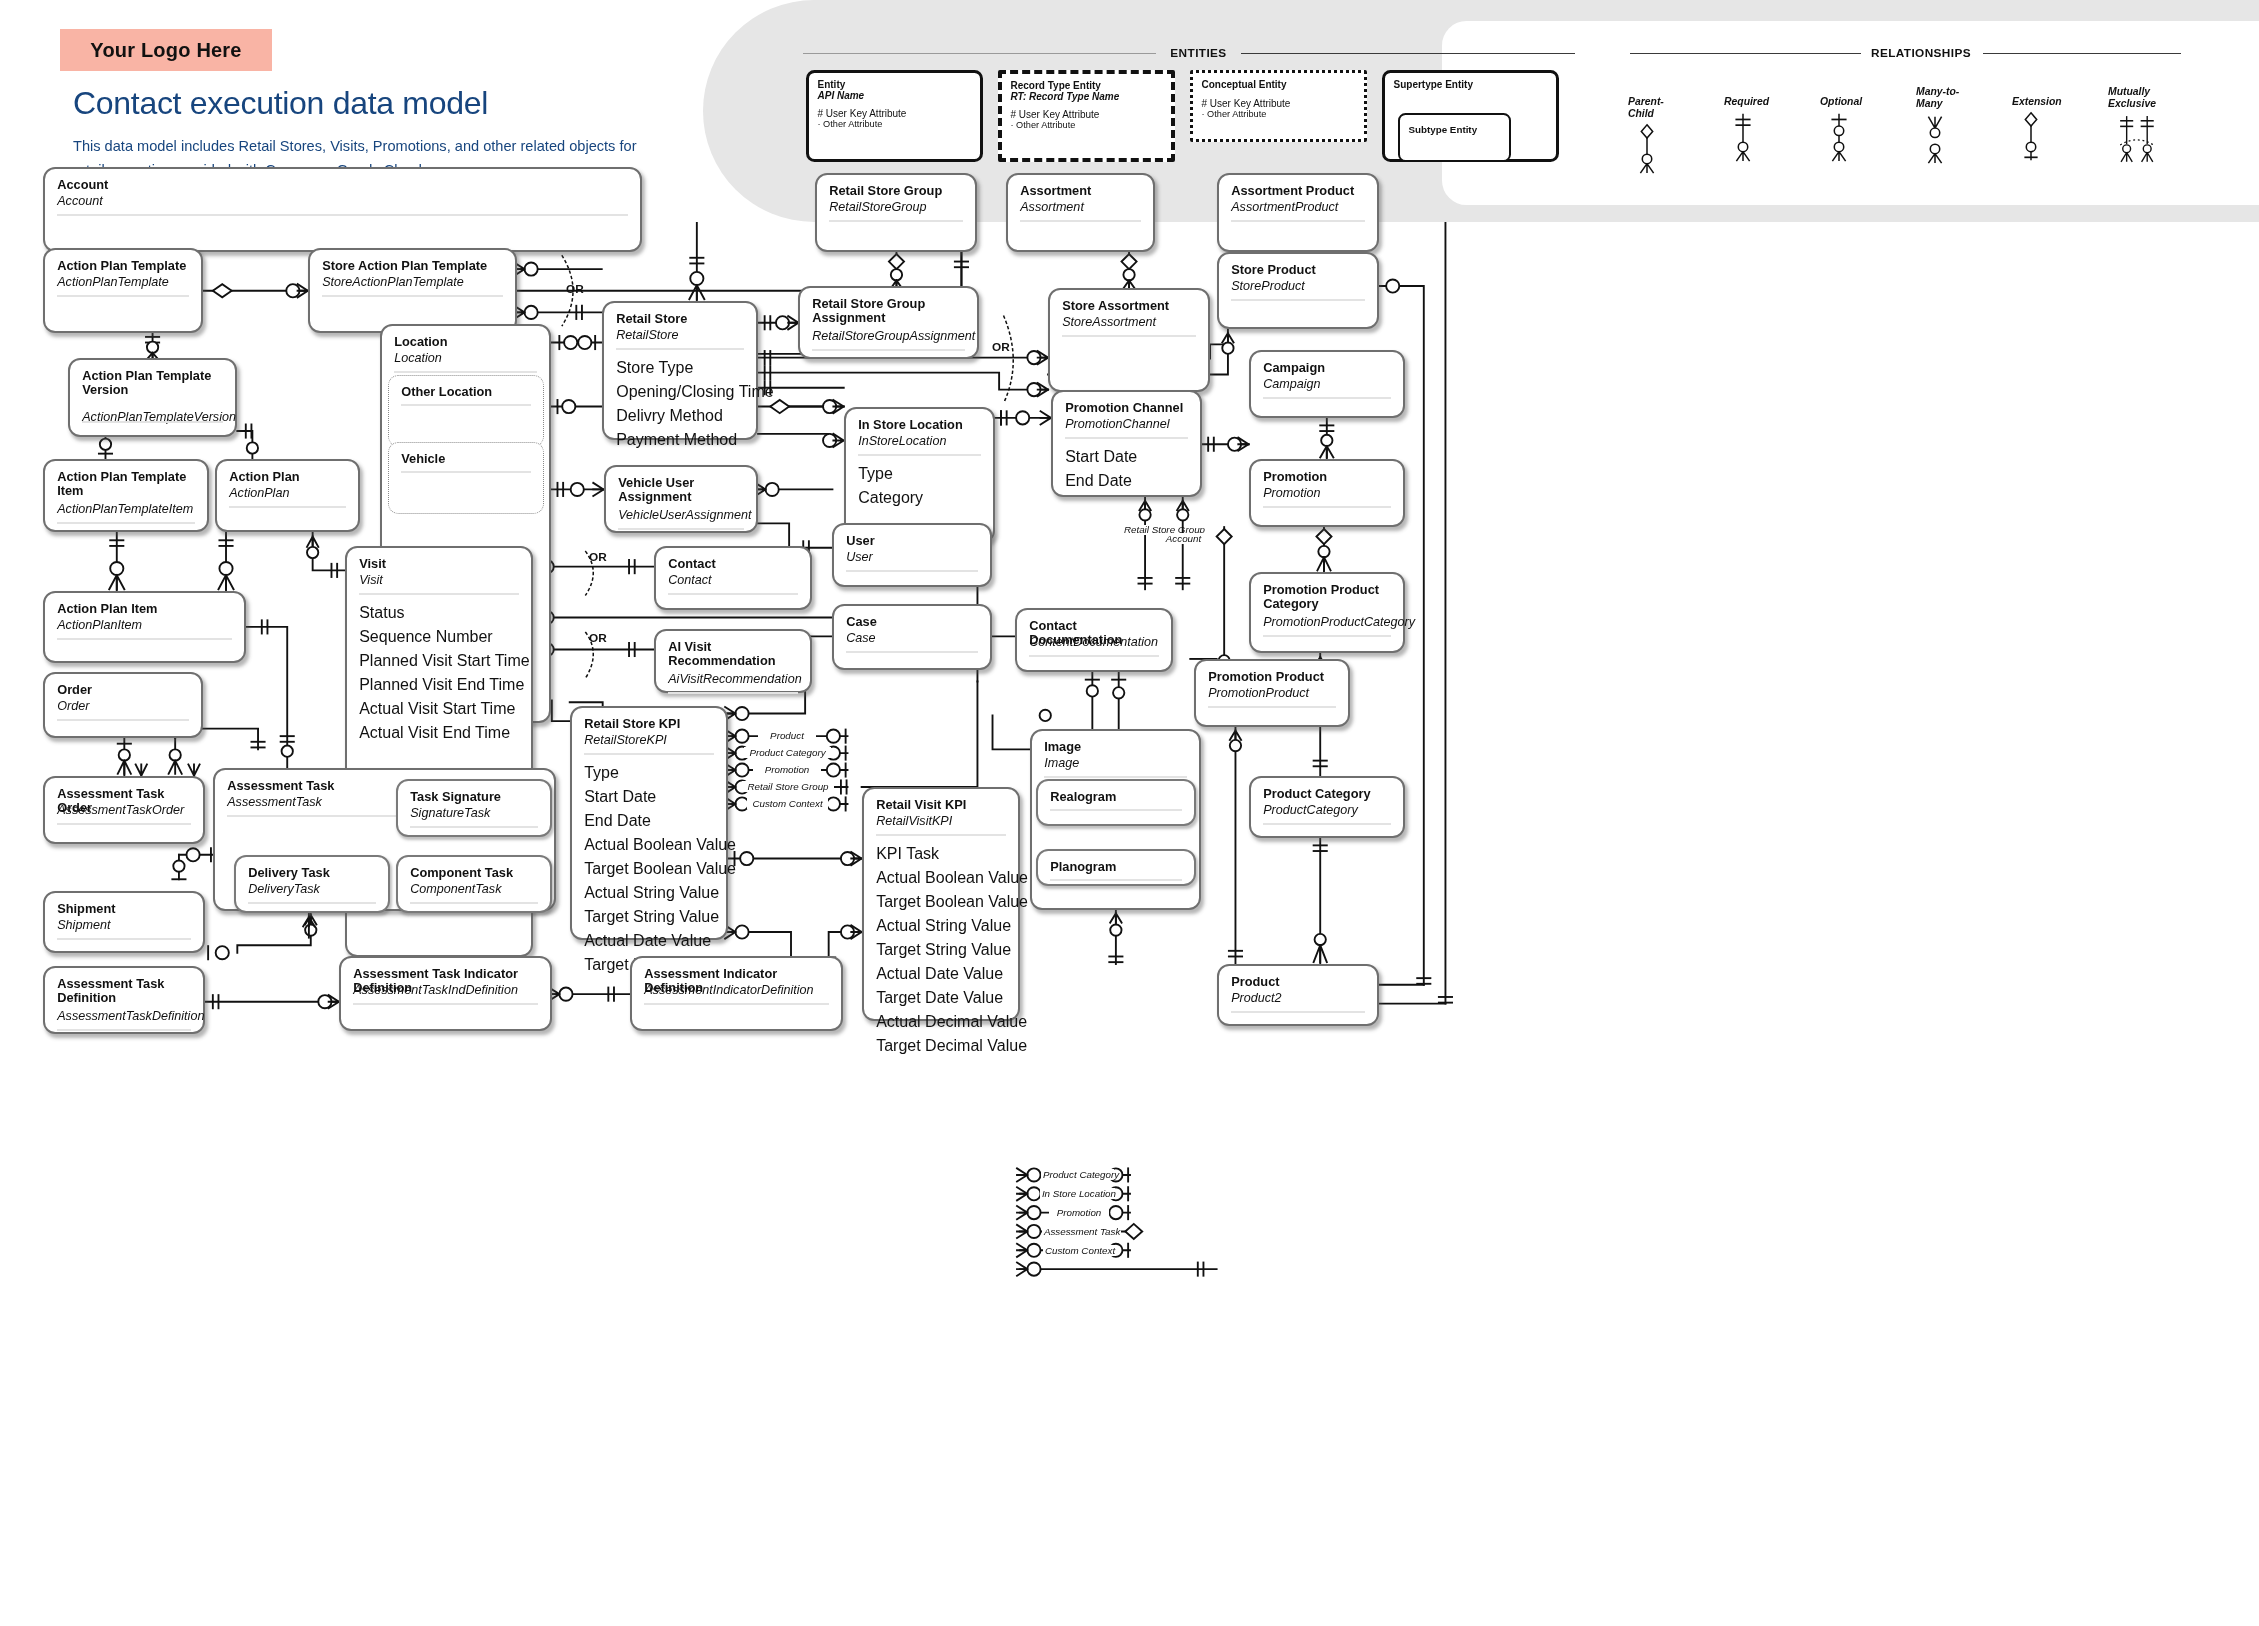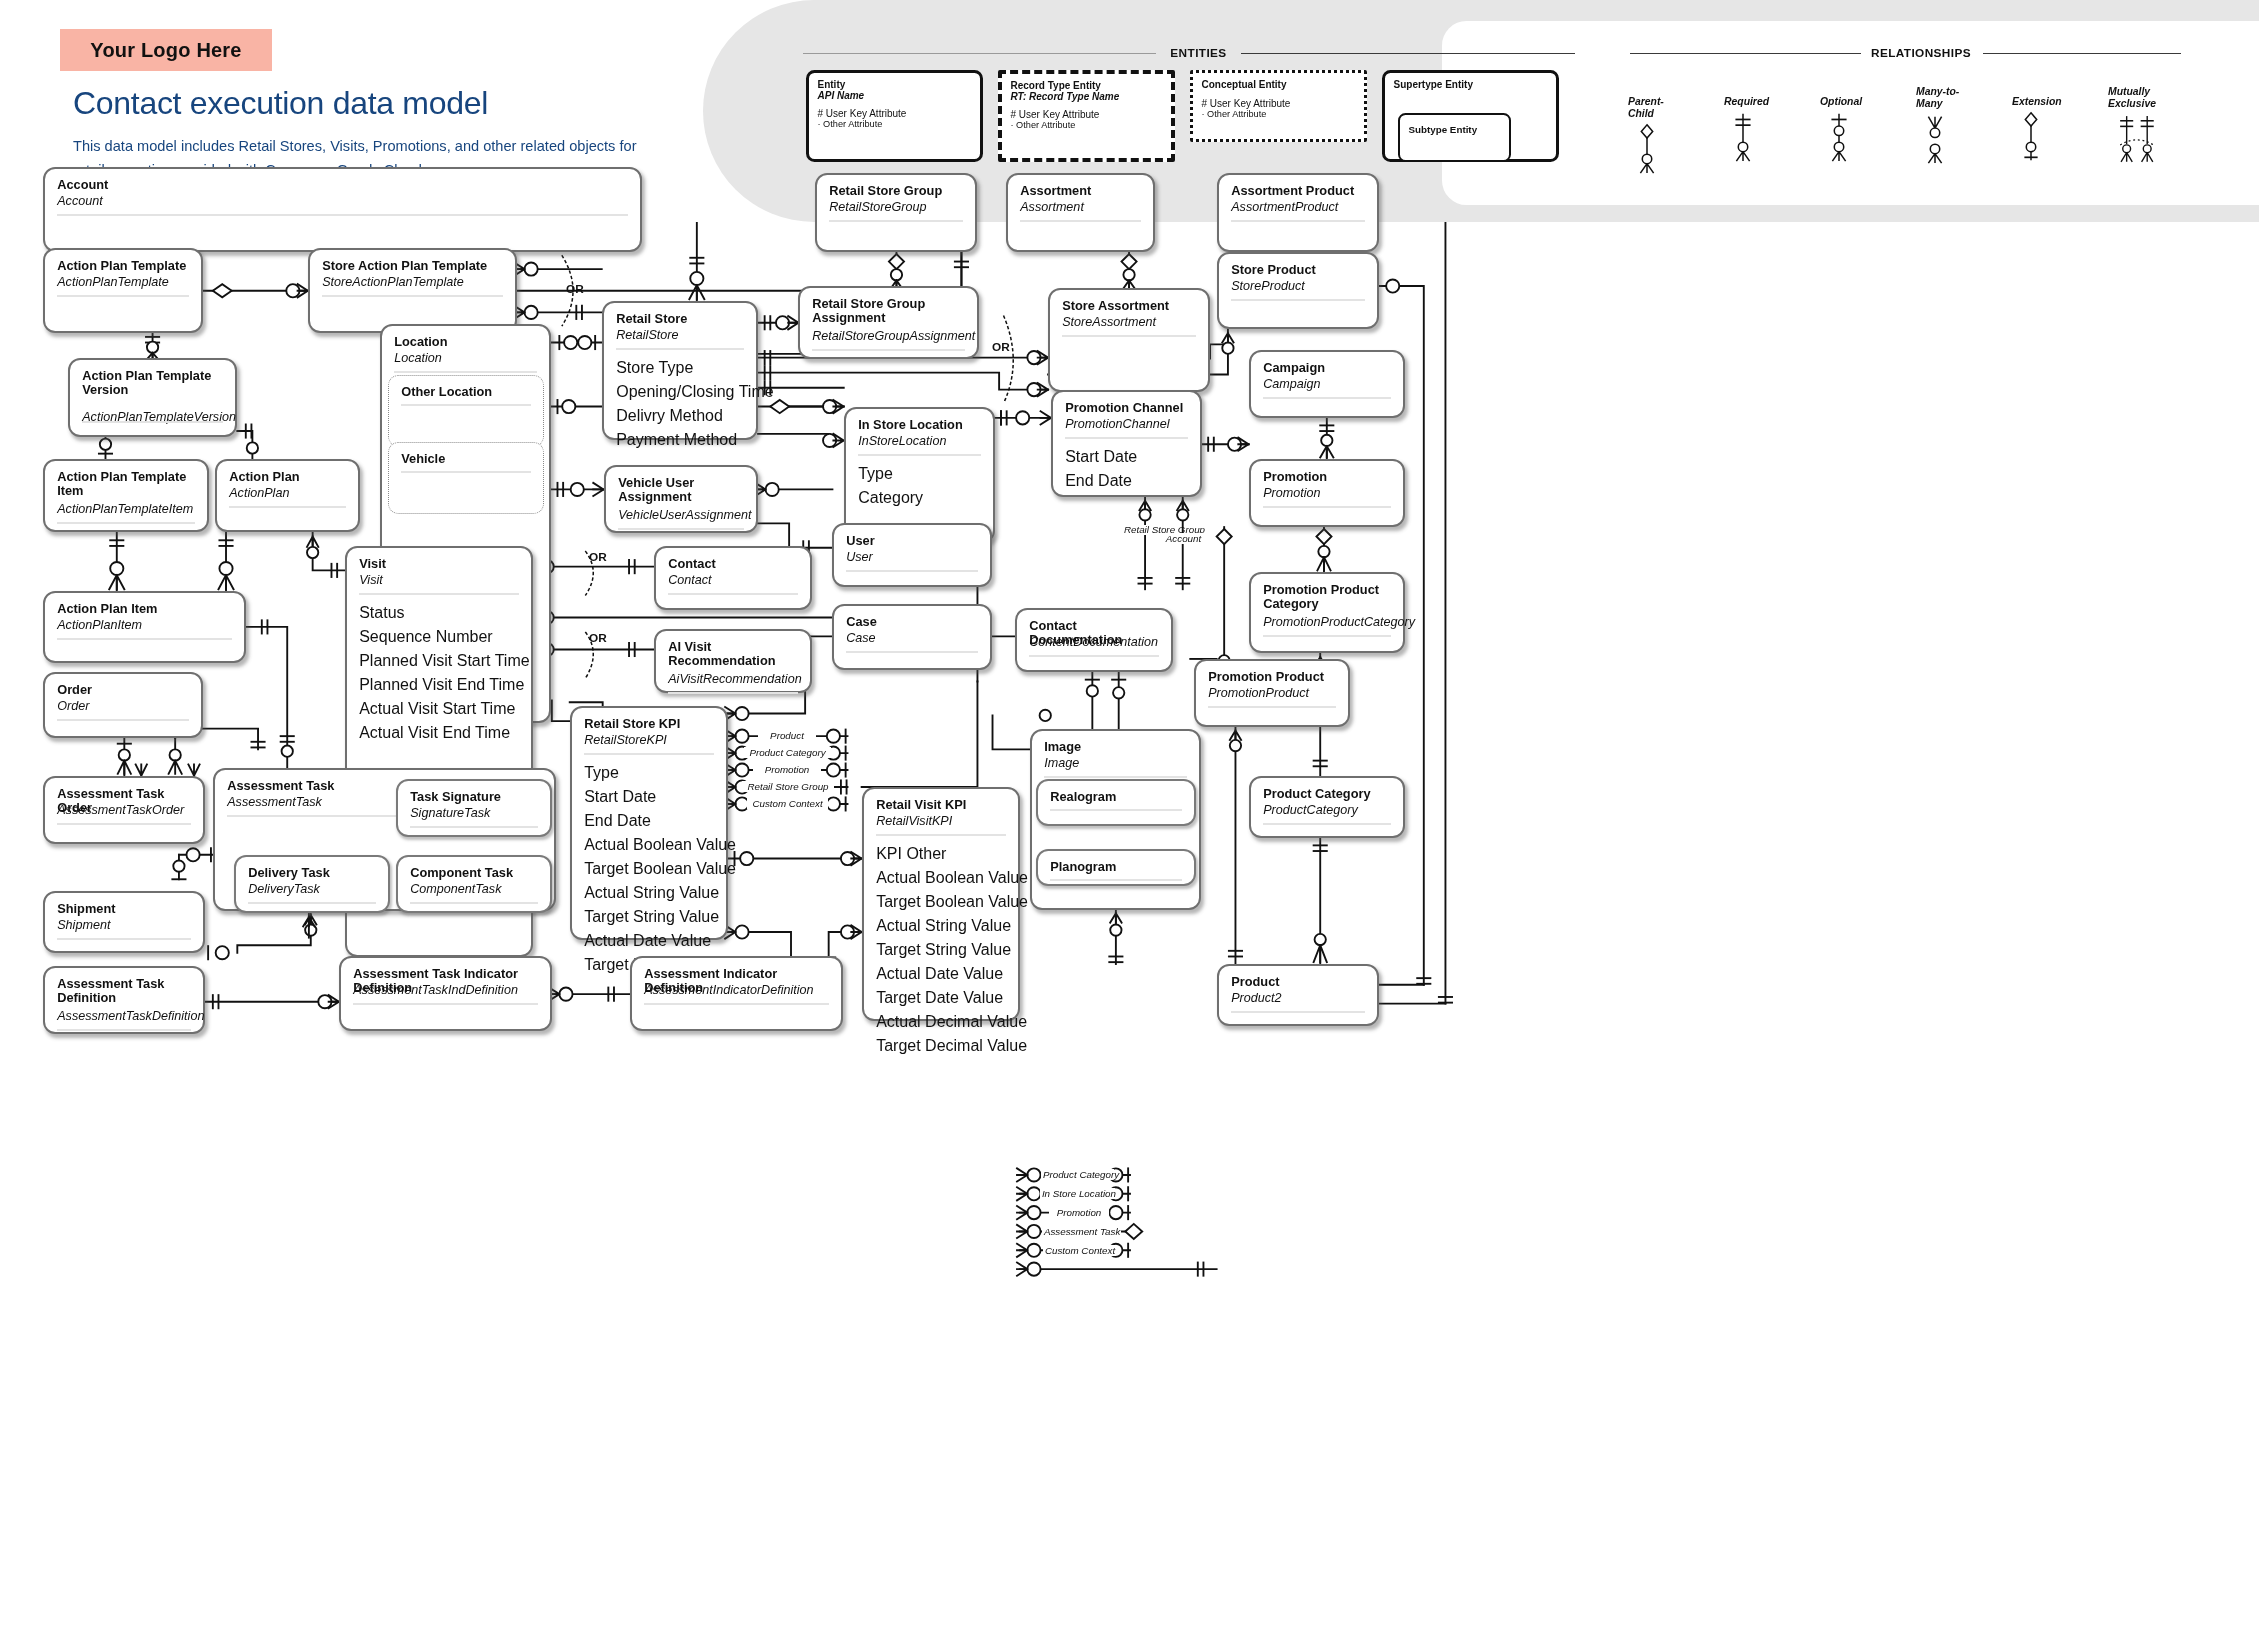--- a/index.html
+++ b/index.html
@@ -888,21 +888,21 @@
       <div class="entity sub" style="left: 396px; top: 557px; width: 156px; height: 58px;">
         <div class="e-name">Task Signature</div>
         <div class="e-api" style="top: 25.4px;">SignatureTask</div>
         <div class="e-sep" style="top: 45px;"></div>
       </div>
       <div class="entity" style="left: 862px; top: 565px; width: 158px; height: 234px;">
         <div class="e-name">Retail Visit KPI</div>
         <div class="e-api" style="top: 25.4px;">RetailVisitKPI</div>
         <div class="e-sep" style="top: 45px;"></div>
         <div class="e-attrs" style="top: 57px;">
-          <div class="e-attr">KPI Other</div>
+          <div class="e-attr">KPI Task</div>
           <div class="e-attr">Actual Boolean Value</div>
           <div class="e-attr">Target Boolean Value</div>
           <div class="e-attr">Actual String Value</div>
           <div class="e-attr">Target String Value</div>
           <div class="e-attr">Actual Date Value</div>
           <div class="e-attr">Target Date Value</div>
           <div class="e-attr">Actual Decimal Value</div>
           <div class="e-attr">Target Decimal Value</div>
         </div>
       </div>

